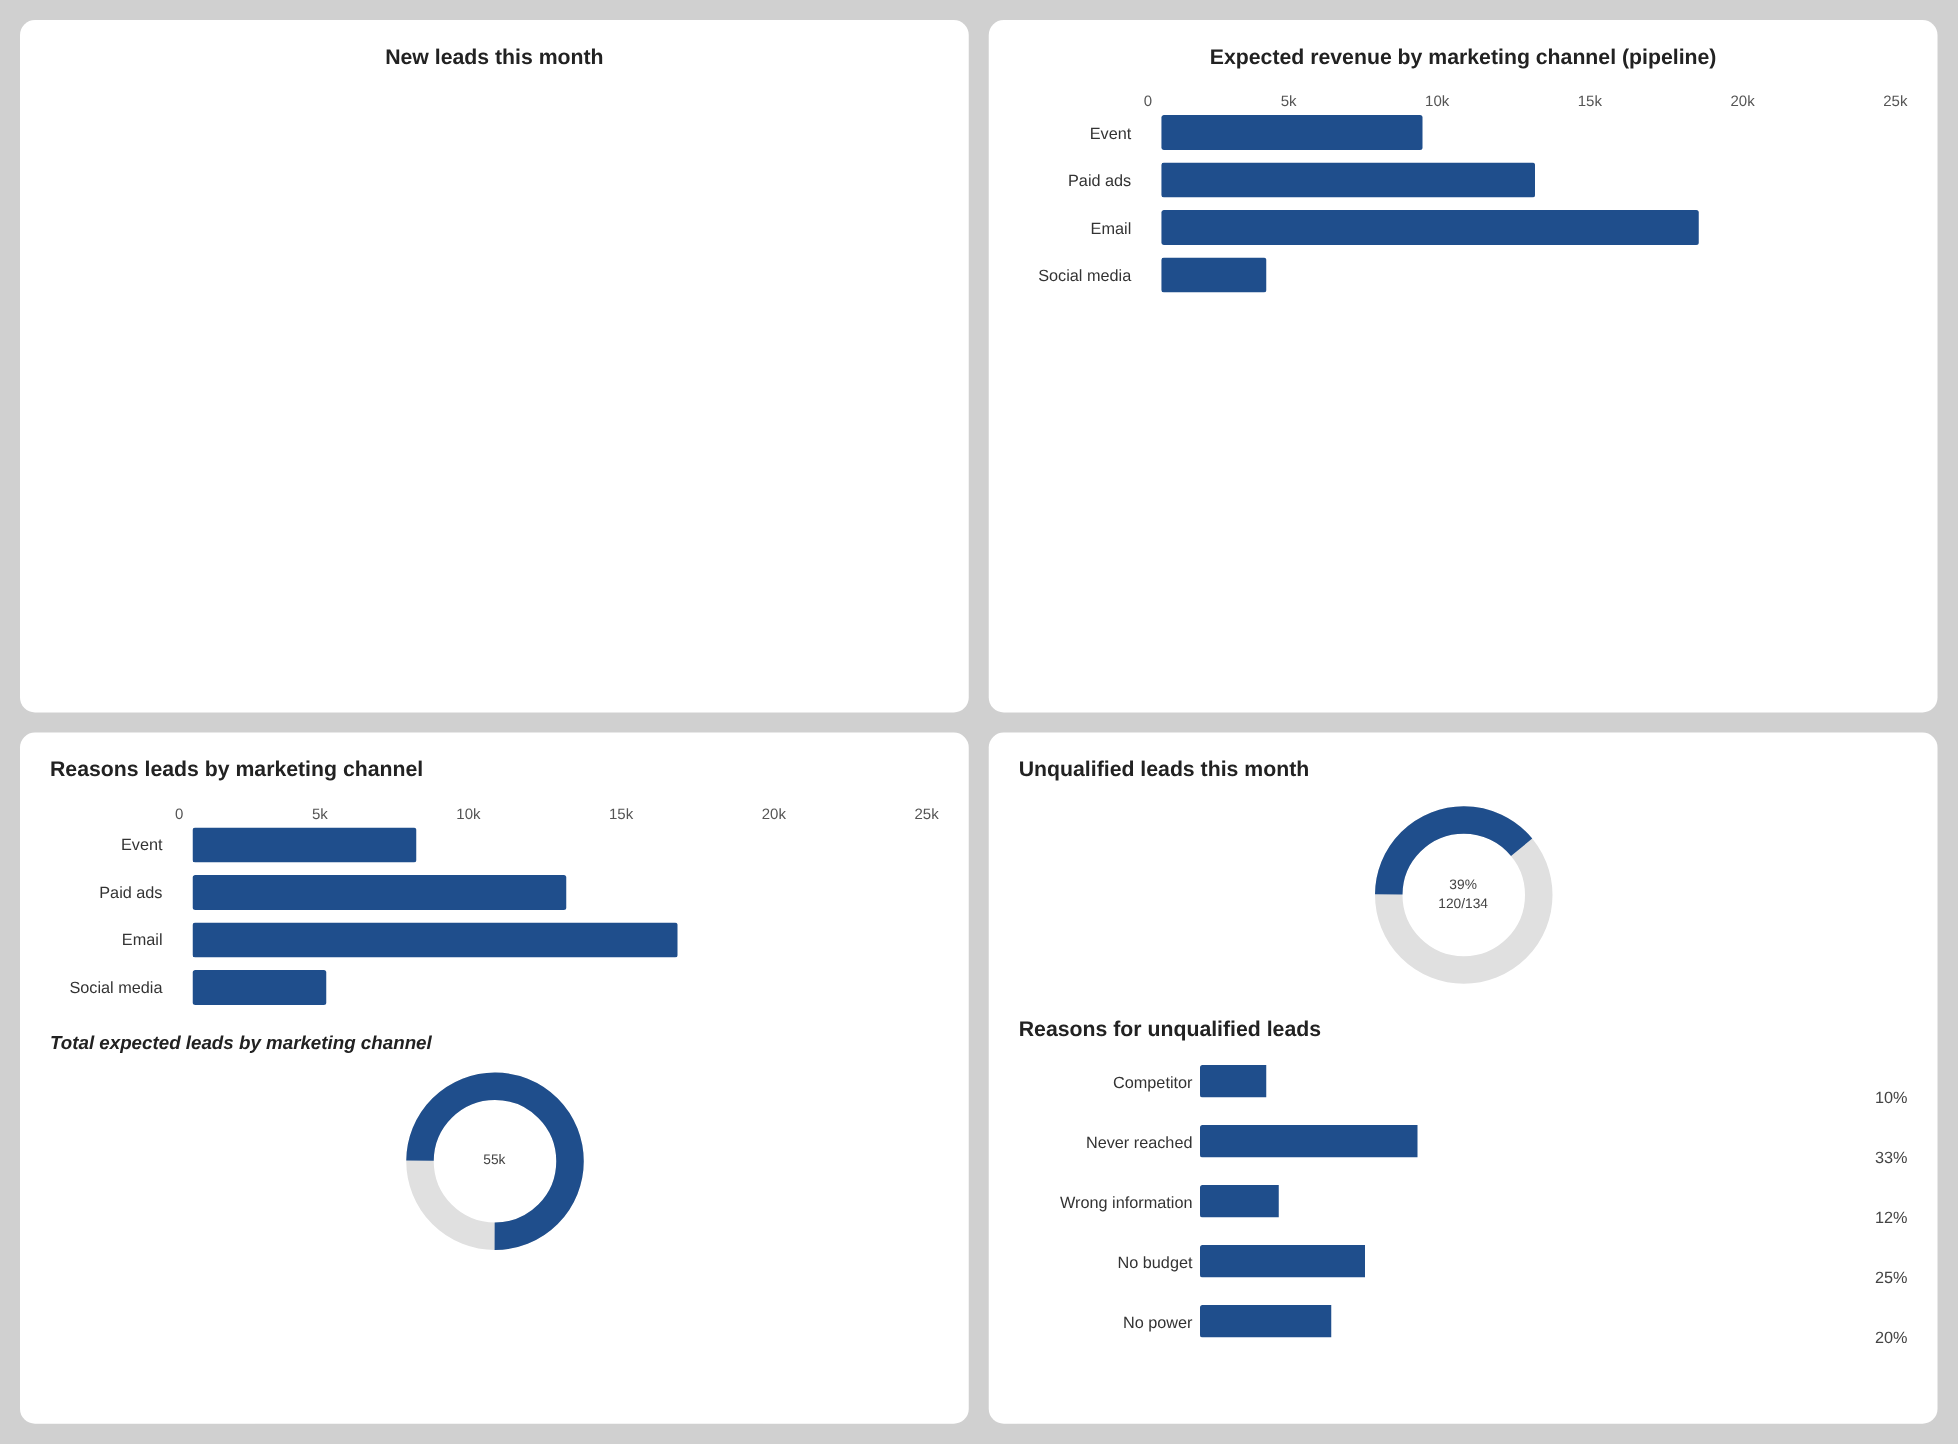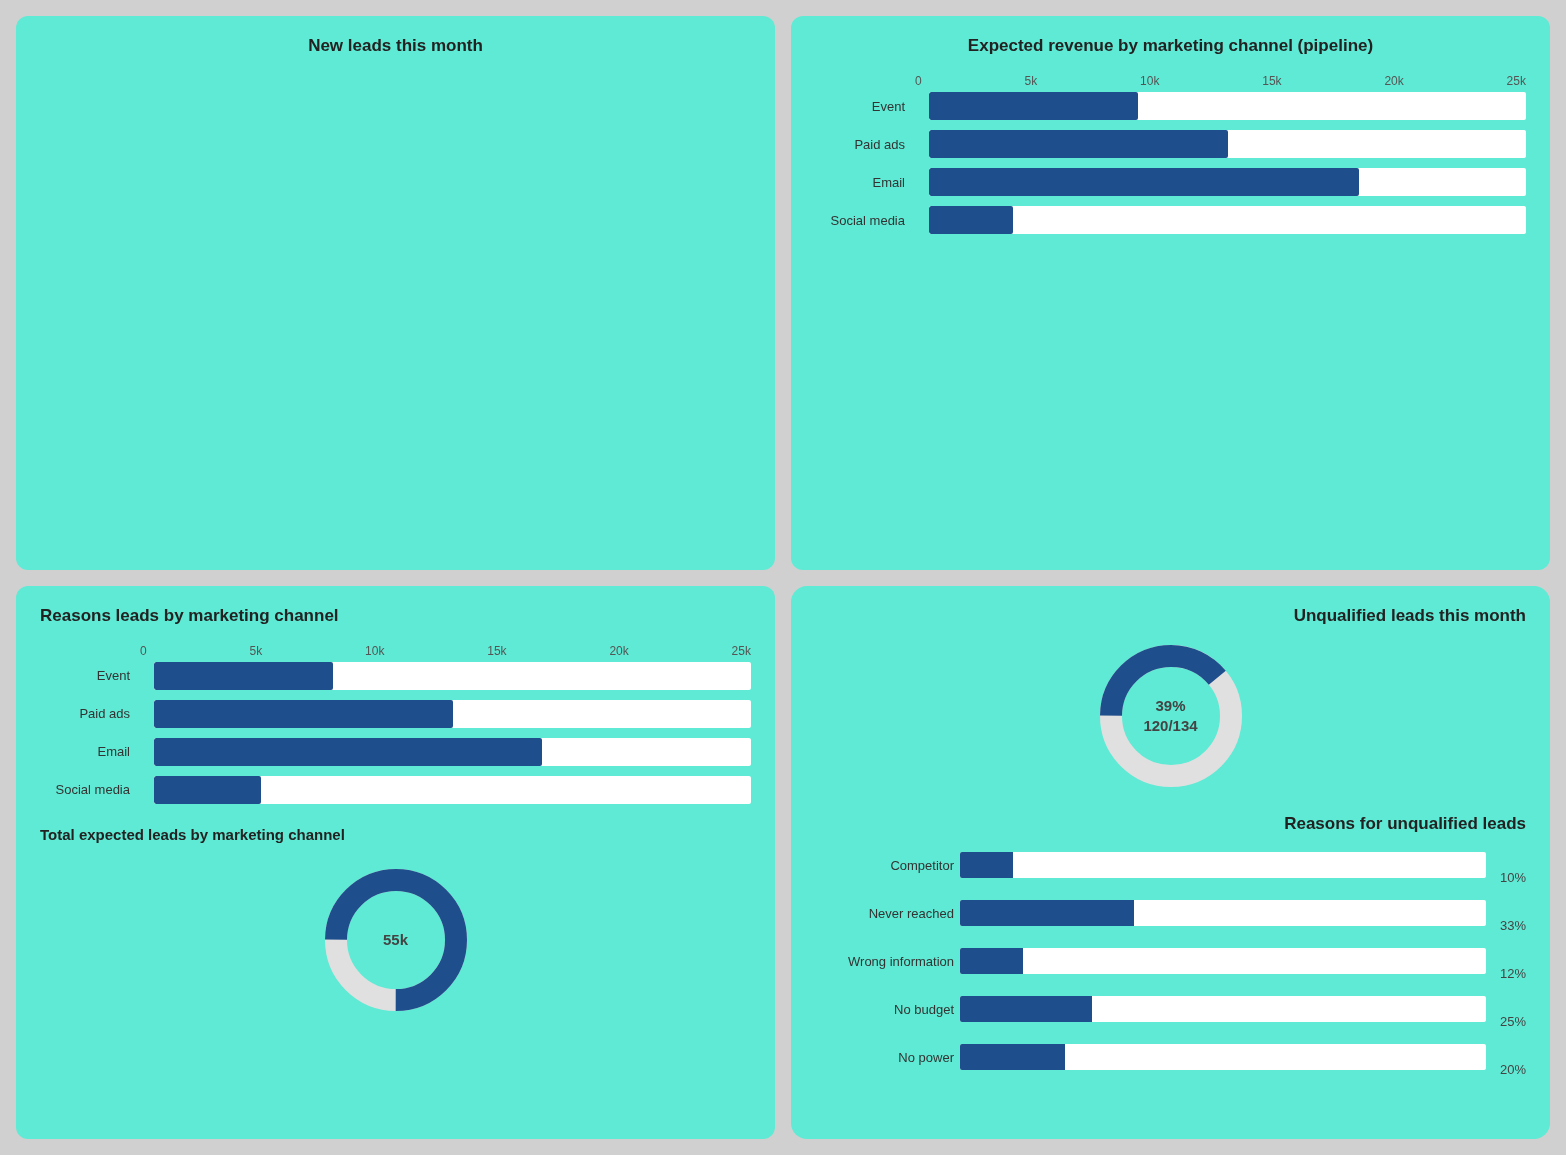--- a/index.html
+++ b/index.html
@@ -8,21 +8,21 @@
       font-family: 'Segoe UI', Arial, sans-serif;
       width: 1566px;
       height: 1155px;
       display: grid;
       grid-template-columns: 1fr 1fr;
       grid-template-rows: 1fr 1fr;
       gap: 16px;
       padding: 16px;
     }
     .card {
-      background: #5eead4;
+      background: #ffffff;
       border-radius: 12px;
       padding: 20px 24px;
       display: flex;
       flex-direction: column;
       align-items: center;
     }
     .card-title {
       font-size: 17px;
       font-weight: bold;
       color: #222;
@@ -92,51 +92,51 @@
       display: flex;
       justify-content: center;
       align-items: center;
       position: relative;
       width: 160px;
       height: 160px;
     }
     .donut-center-text {
       position: absolute;
       text-align: center;
-      font-size: 15px;
-      font-weight: bold;
+      font-size: 11px;
+      font-weight: normal;
       color: #444;
       line-height: 1.3;
     }
 
     
     .bottom-left {
       align-items: flex-start;
     }
     .bottom-left .bar-chart {
       margin-bottom: 12px;
     }
     .sub-title {
       font-size: 15px;
       font-weight: bold;
       color: #222;
-      margin-bottom: 17px;
+      margin-bottom: 6px;
       text-align: left;
       width: 100%;
+      font-style: italic;
     }
     .donut-center-row {
       display: flex;
       justify-content: center;
       width: 100%;
     }
 
     
     .bottom-right {
-      align-items: flex-end;
-      border-radius: 16px;
+      align-items: flex-start;
     }
     .unqualified-section {
       display: flex;
       flex-direction: row;
       align-items: center;
       width: 100%;
       justify-content: center;
       margin-bottom: 18px;
       gap: 30px;
     }

